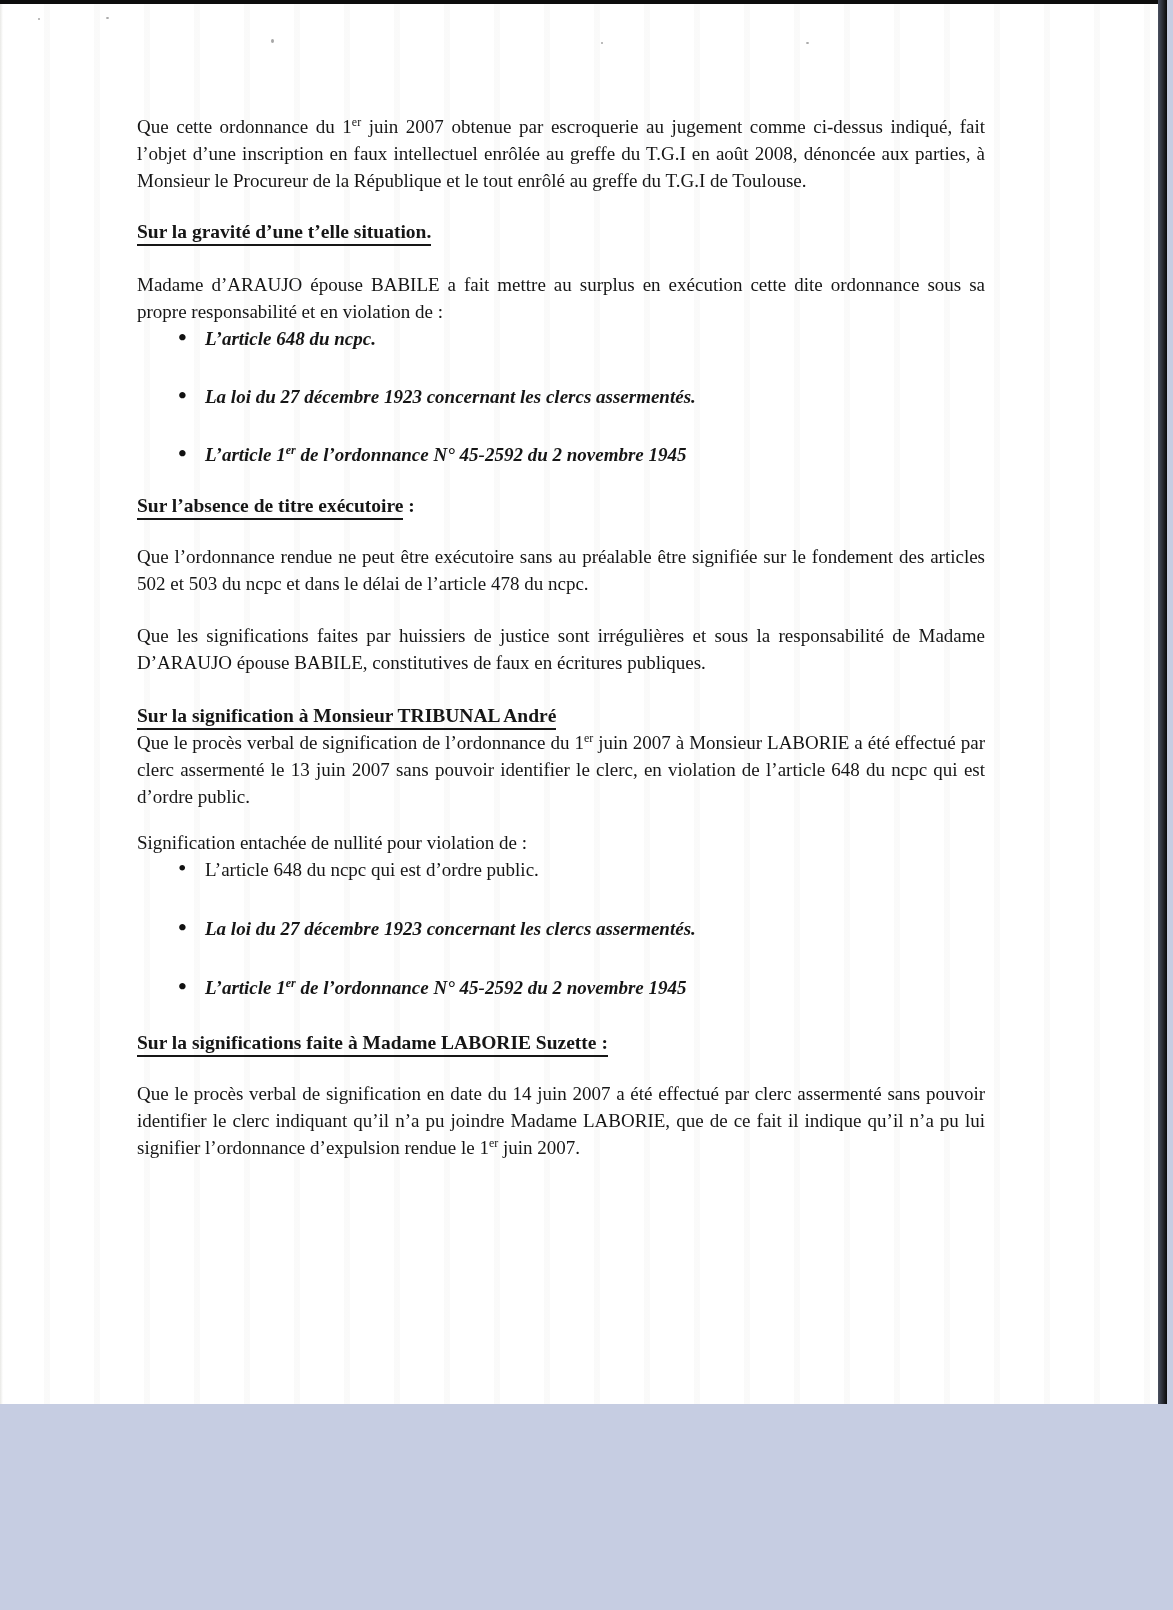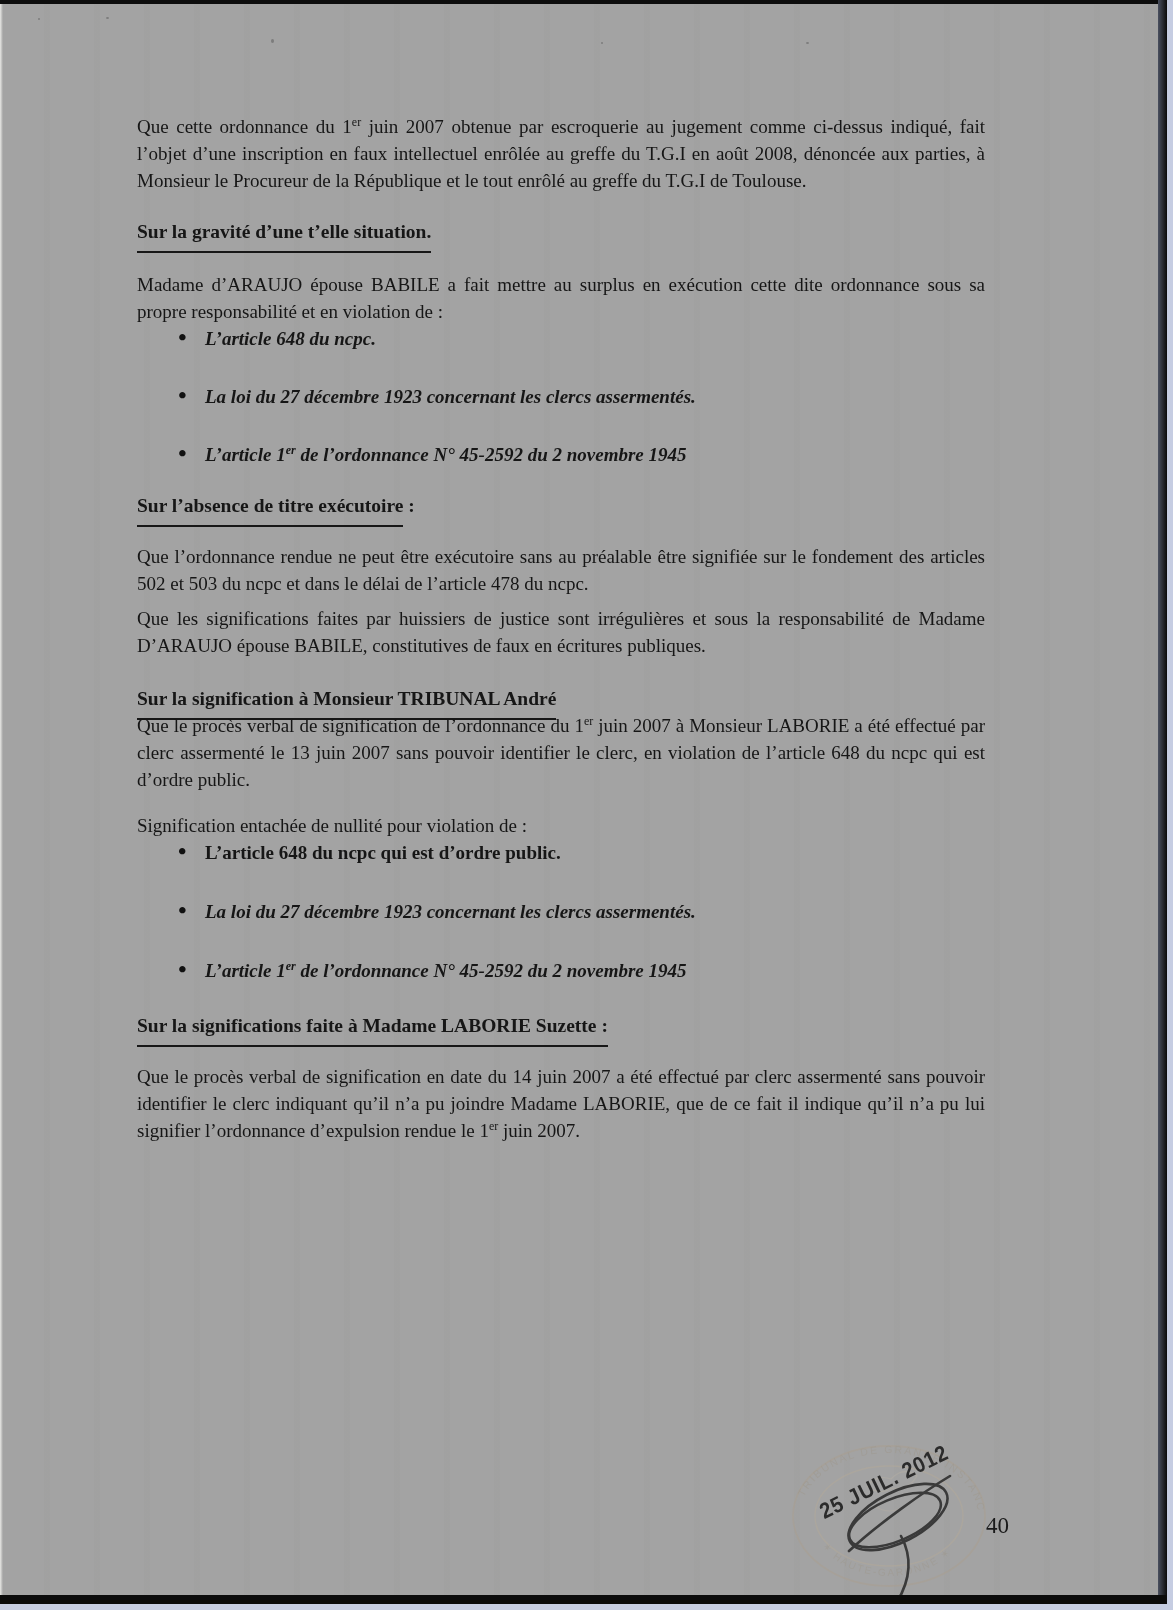--- a/index.html
+++ b/index.html
@@ -1,51 +1,51 @@
 <!DOCTYPE html>
 <html><head>
 <meta charset="utf-8">
 <style>
   html,body { margin:0; padding:0; background:#c6cde2; }
   .scan {
-    position:relative; width:1173px; height:1610px;
-    background:#a3a3a3; overflow:hidden;
+    position:relative; width:1173px; height:1404px;
+    background:#ffffff; overflow:hidden;
     font-family:"Liberation Serif", serif; color:#161616;
   }
   .scan::before {
     content:""; position:absolute; inset:0; pointer-events:none;
     background:repeating-linear-gradient(90deg, rgba(0,0,0,0) 0 44px, rgba(110,110,100,0.035) 44px 50px);
   }
   
   .edge-top { position:absolute; top:0; left:0; width:1167px; height:4px; background:#0d0d0d; }
   .edge-left { position:absolute; top:0; left:0; width:3px; height:100%; background:linear-gradient(to right,#e9e9e6,rgba(255,255,255,0)); }
   .edge-right-black { position:absolute; top:0; left:1158px; width:9px; height:1604px; background:linear-gradient(to right,#4a5060,#0a0a0a); }
   .edge-bottom-black { position:absolute; top:1595px; left:0; width:1167px; height:9px; background:#0b0b0b; }
   .edge-right-outer { position:absolute; top:0; left:1167px; width:6px; height:1610px; background:#c6cde2; }
   .edge-bottom-outer { position:absolute; top:1604px; left:0; width:1173px; height:6px; background:#c6cde2; }
   .speck { position:absolute; background:#5d5d5d; border-radius:50%; opacity:.55; }
 
   .content { position:absolute; left:137px; top:0; width:848px; padding-top:113px; }
   .para { margin:0; text-align:justify; font-size:19px; line-height:27px; }
   .bi-text { font-weight:700; font-style:italic; }
   .heading { font-weight:700; font-size:19.5px; line-height:27px; }
-  .hu { border-bottom:2.5px solid #171717; padding-bottom:9px; }
+  .hu { border-bottom:2.5px solid #171717; padding-bottom:2px; }
   .sup { font-size:12px; line-height:0; vertical-align:super; }
 
   ul.blist { list-style:none; margin:0; padding:0; }
   ul.blist li { position:relative; padding-left:68px; text-align:justify; font-size:19px; line-height:27px; }
   ul.blist li::before { content:"•"; position:absolute; left:41px; top:-1px; font-size:24px; line-height:27px; color:#111; }
   ul.blist.callout li { font-weight:700; font-style:italic; }
   li.bolditalic { font-weight:700; font-style:italic; }
-  li.roman { font-weight:700; font-style:normal; }
+  li.roman { font-weight:400; font-style:normal; }
   .gap31 li { margin-bottom:31px; } .gap31 li:last-child { margin-bottom:0; }
   .gap32 li { margin-bottom:32px; } .gap32 li:last-child { margin-bottom:0; }
 
   .mt0{margin-top:0} .mt19{margin-top:19px} .mt20{} .mt21{margin-top:21px}
-  .mt24{margin-top:24px} .mt25{margin-top:8px} .mt26{margin-top:26px} .mt28{margin-top:28px}
+  .mt24{margin-top:24px} .mt25{margin-top:25px} .mt26{margin-top:26px} .mt28{margin-top:28px}
   .mt31{margin-top:31px}
 
   
   .stamp-svg { position:absolute; left:767px; top:1428px; }
   .stamp-date {
     position:absolute; left:795px; top:1469px; width:180px; height:30px;
     text-align:center; font-family:"Liberation Sans", sans-serif;
     font-weight:700; font-size:22px; letter-spacing:1px; color:#2b2b2b;
     transform:rotate(-26deg) scaleX(.92); transform-origin:center;
     white-space:nowrap;

